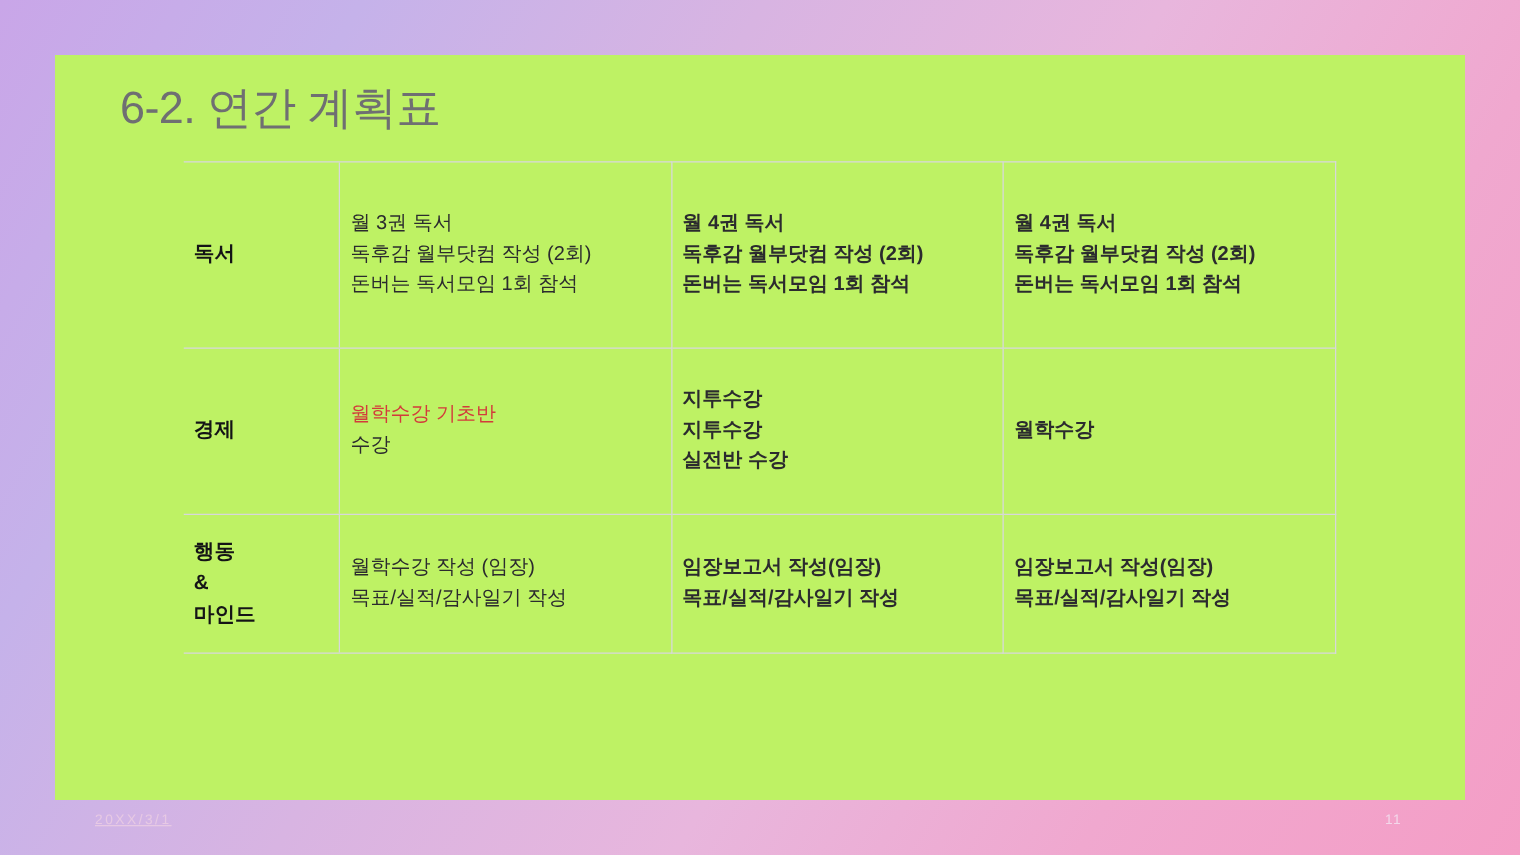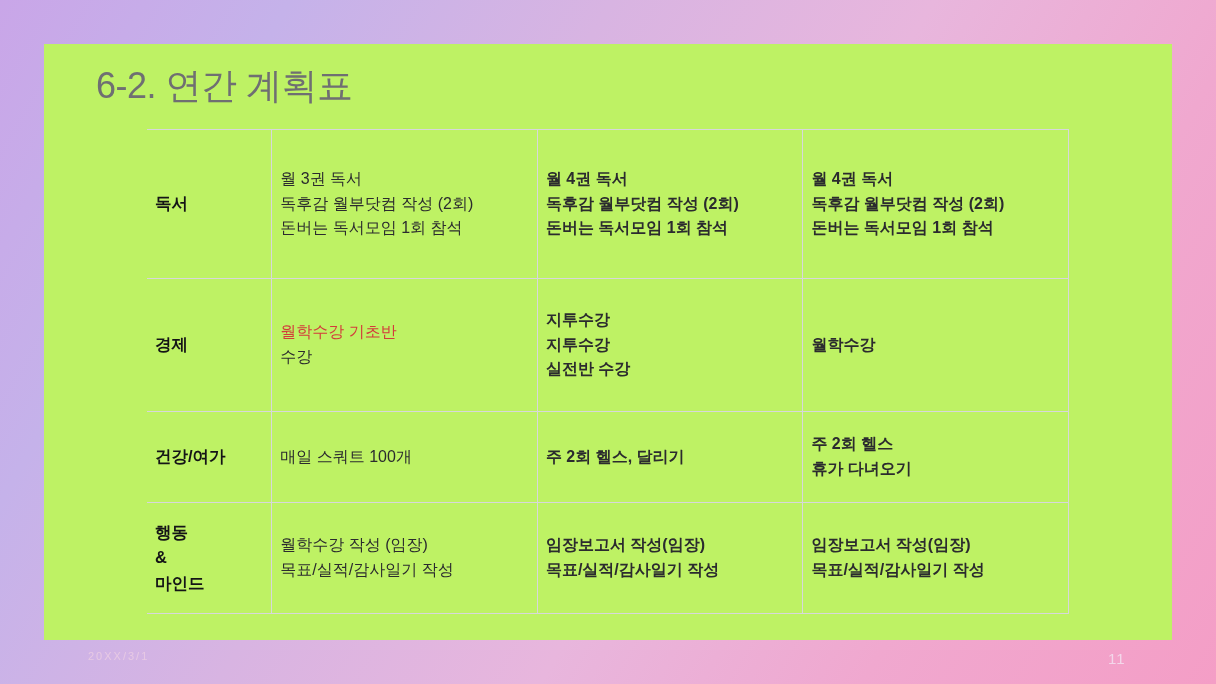--- a/index.html
+++ b/index.html
@@ -111,31 +111,32 @@
   .r-economy td { height: 104px; }
   .r-health  td { height: 62px; }
   .r-action  td { height: 82px; }
 
   .highlight-red { color: #d33b3b; }
 
   .cell-line { display: block; }
 
   .footer-date {
     position: absolute;
-    left: 88px;
+    left: 76px;
     top: 650px;
     font-size: 11px;
     letter-spacing: 2px;
     color: #e7c9e4;
+    text-decoration: underline;
   }
   .footer-page {
     position: absolute;
     left: 1108px;
     top: 650px;
-    font-size: 15px;
+    font-size: 11px;
     letter-spacing: 1px;
     color: #f3d7ea;
   }
 </style>
 </head>
 <body>
 
 <div class="slide-outer">
   <div class="slide-card">
 
@@ -179,33 +180,20 @@
             <td class="cell">
               <span class="cell-line">지투수강</span>
               <span class="cell-line">지투수강</span>
               <span class="cell-line">실전반 수강</span>
             </td>
             <td class="cell">
               <span class="cell-line">월학수강</span>
             </td>
           </tr>
 
-          <tr class="body-row r-health">
-            <td class="rowlabel">건강/여가</td>
-            <td class="cell">
-              <span class="cell-line">매일 스쿼트 100개</span>
-            </td>
-            <td class="cell">
-              <span class="cell-line">주 2회 헬스, 달리기</span>
-            </td>
-            <td class="cell">
-              <span class="cell-line">주 2회 헬스</span>
-              <span class="cell-line">휴가 다녀오기</span>
-            </td>
-          </tr>
 
           <tr class="body-row r-action">
             <td class="rowlabel">
               <span class="cell-line">행동</span>
               <span class="cell-line">&amp;</span>
               <span class="cell-line">마인드</span>
             </td>
             <td class="cell">
               <span class="cell-line">월학수강 작성 (임장)</span>
               <span class="cell-line">목표/실적/감사일기 작성</span>

